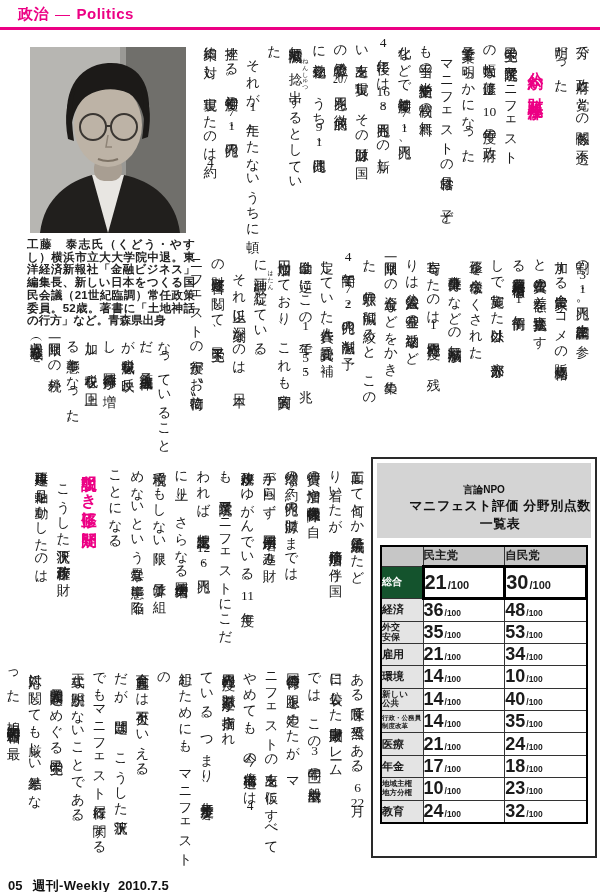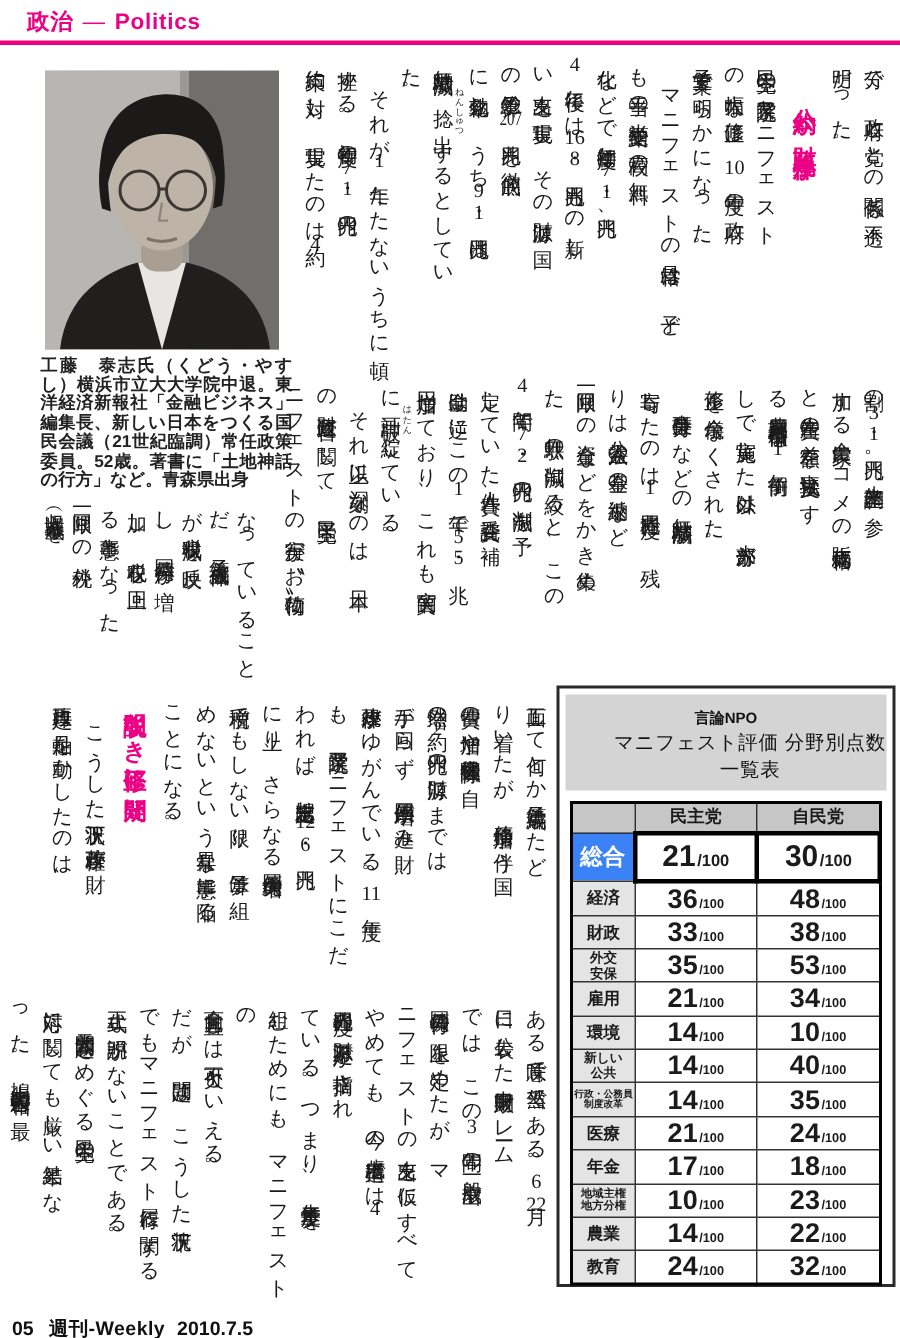--- a/index.html
+++ b/index.html
@@ -60,37 +60,37 @@
   #band3 .hcol{ padding-top:2px;  line-height:30px; }
   .tcy{ text-combine-upright:all; letter-spacing:0; }
   ruby rt{ font-size:6px; letter-spacing:0; }
 
   
   .score-box{
     position:absolute; left:371px; top:457px; width:226px; height:401px;
     border:2px solid #2a2a2a; background:#fff; padding:4px;
   }
   .score-title{
-    background:#d4d4d4; text-align:center; padding:9px 0 5px; color:#111;
+    background:#d4d4d4; text-align:center; padding:20px 0 5px; color:#111;
   }
   .score-title .src{ display:block; font-size:10px; font-weight:bold; }
-  .score-title .ttl{ display:block; font-size:13px; font-weight:normal; letter-spacing:0.5px;margin-left:32px; }
+  .score-title .ttl{ display:block; font-size:13px; font-weight:bold; letter-spacing:0.5px;margin-left:32px; }
   table.score{
     border-collapse:collapse; margin:7px auto 0; width:208px;
     border:2px solid #000;
   }
   table.score th, table.score td{
-    border:1px solid #333; text-align:center; padding:0; vertical-align:middle;
+    border:1px solid #333; text-align:left; padding:0; vertical-align:middle;
   }
   table.score thead th{ background:#c6c6c6; font-size:11.5px; font-weight:bold; height:20px; }
   table.score th.lbl{ background:#e4e4e4; font-size:11px; font-weight:bold; width:42px; }
   table.score td.val{ background:#fff; height:22.4px;margin-left:29px; }
   .num{ font-size:18px; font-weight:bold; }
   .den{ font-size:8.5px; font-weight:bold; margin-left:1px; }
-  tr.total th.lbl{ background:#3b82f6; color:#fff; font-size:15px; }
+  tr.total th.lbl{ background:#14532d; color:#fff; font-size:10px; }
   tr.total td.val{ border:3px solid #000; height:32px; }
   tr.total .num{ font-size:20px; }
   tr.total .den{ font-size:11px; }
 
   
   .page-footer{
     position:absolute; left:8px; top:866px;
     font-size:13px; font-weight:bold; color:#111;margin-top:11px;
   }
   .page-footer .pn{ margin-right:10px; }
@@ -238,25 +238,20 @@
           <th class="lbl">総合</th>
           <td class="val"><span class="num">21</span><span class="den">/100</span></td>
           <td class="val"><span class="num">30</span><span class="den">/100</span></td>
         </tr>
         <tr>
           <th class="lbl">経済</th>
           <td class="val"><span class="num">36</span><span class="den">/100</span></td>
           <td class="val"><span class="num">48</span><span class="den">/100</span></td>
         </tr>
         <tr>
-          <th class="lbl">財政</th>
-          <td class="val"><span class="num">33</span><span class="den">/100</span></td>
-          <td class="val"><span class="num">38</span><span class="den">/100</span></td>
-        </tr>
-        <tr>
           <th class="lbl" style="font-size: 9px; line-height: 1.15;">外交<br>安保</th>
           <td class="val"><span class="num">35</span><span class="den">/100</span></td>
           <td class="val"><span class="num">53</span><span class="den">/100</span></td>
         </tr>
         <tr>
           <th class="lbl">雇用</th>
           <td class="val"><span class="num">21</span><span class="den">/100</span></td>
           <td class="val"><span class="num">34</span><span class="den">/100</span></td>
         </tr>
         <tr>
@@ -283,25 +278,20 @@
           <th class="lbl">年金</th>
           <td class="val"><span class="num">17</span><span class="den">/100</span></td>
           <td class="val"><span class="num">18</span><span class="den">/100</span></td>
         </tr>
         <tr>
           <th class="lbl" style="font-size: 7.5px; line-height: 1.15;">地域主権<br>地方分権</th>
           <td class="val"><span class="num">10</span><span class="den">/100</span></td>
           <td class="val"><span class="num">23</span><span class="den">/100</span></td>
         </tr>
         <tr>
-          <th class="lbl">農業</th>
-          <td class="val"><span class="num">14</span><span class="den">/100</span></td>
-          <td class="val"><span class="num">22</span><span class="den">/100</span></td>
-        </tr>
-        <tr>
           <th class="lbl">教育</th>
           <td class="val"><span class="num">24</span><span class="den">/100</span></td>
           <td class="val"><span class="num">32</span><span class="den">/100</span></td>
         </tr>
       </tbody>
     </table>
 </div>
 
 <div class="page-footer">
   <span class="pn">05</span><span class="mg">週刊-Weekly</span><span class="dt">2010.7.5</span>

